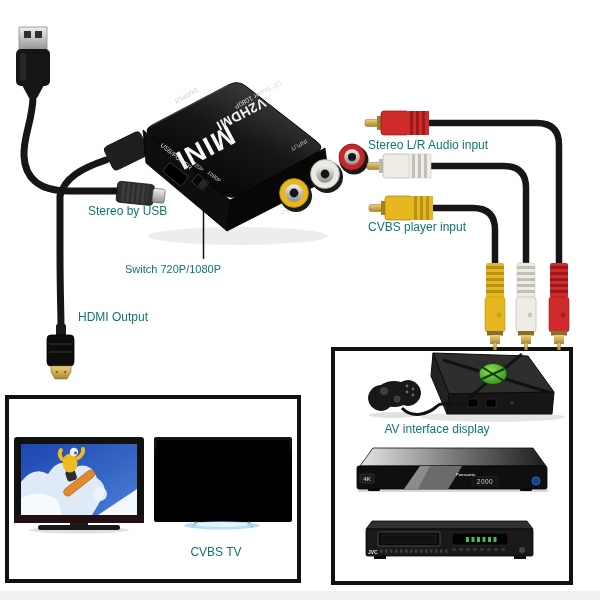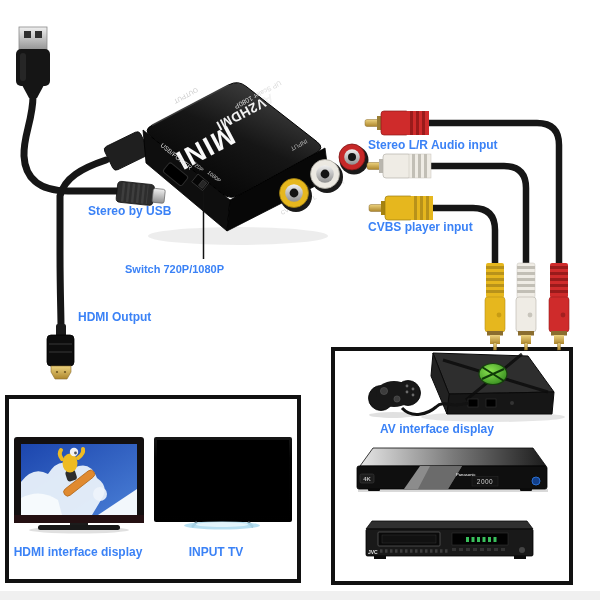--- a/index.html
+++ b/index.html
@@ -1,19 +1,19 @@
 <!DOCTYPE html>
 <html><head>
 <meta charset="utf-8">
 <style>
   html,body{margin:0;padding:0;background:#fff;}
   .stage{position:relative;width:600px;height:600px;background:#ffffff;overflow:hidden;
          font-family:"Liberation Sans",sans-serif;}
   .stage svg{position:absolute;left:0;top:0;}
-  .cap{position:absolute;font-weight:bold;font-size:12px;line-height:1.1;color:#3b82f6;white-space:nowrap;}
+  .cap{position:absolute;font-weight:normal;font-size:12px;line-height:1.1;color:#0f766e;white-space:nowrap;}
   .ctr{text-align:center;}
   .svgt{font-family:"Liberation Sans",sans-serif;}
 </style>
 </head>
 <body>
 
 <div class="stage">
 
 <svg width="600" height="600" viewBox="0 0 600 600">
   <defs>
@@ -280,17 +280,16 @@
     <rect x="557.5" y="343" width="3" height="7" fill="url(#gGold)" stroke="#8a6d2f" stroke-width="0.4"></rect>
   </g>
 </svg>
 
 <div class="cap" style="left:88px;top:205px;">Stereo by USB</div>
 <div class="cap" style="left:125px;top:263px;font-size:11px;">Switch 720P/1080P</div>
 <div class="cap" style="left:78px;top:311px;">HDMI Output</div>
 <div class="cap" style="left:368px;top:139px;">Stereo L/R Audio input</div>
 <div class="cap" style="left:368px;top:221px;">CVBS player input</div>
 
-<div class="cap ctr" style="left:8px;top:546px;width:140px;">HDMI interface display</div>
-<div class="cap ctr" style="left:160px;top:546px;width:112px;">INPUT TV</div>
+<div class="cap ctr" style="left:160px;top:546px;width:112px;">CVBS TV</div>
 <div class="cap ctr" style="left:354px;top:423px;width:166px;">AV interface display</div>
 
 </div>
 
 </body></html>

